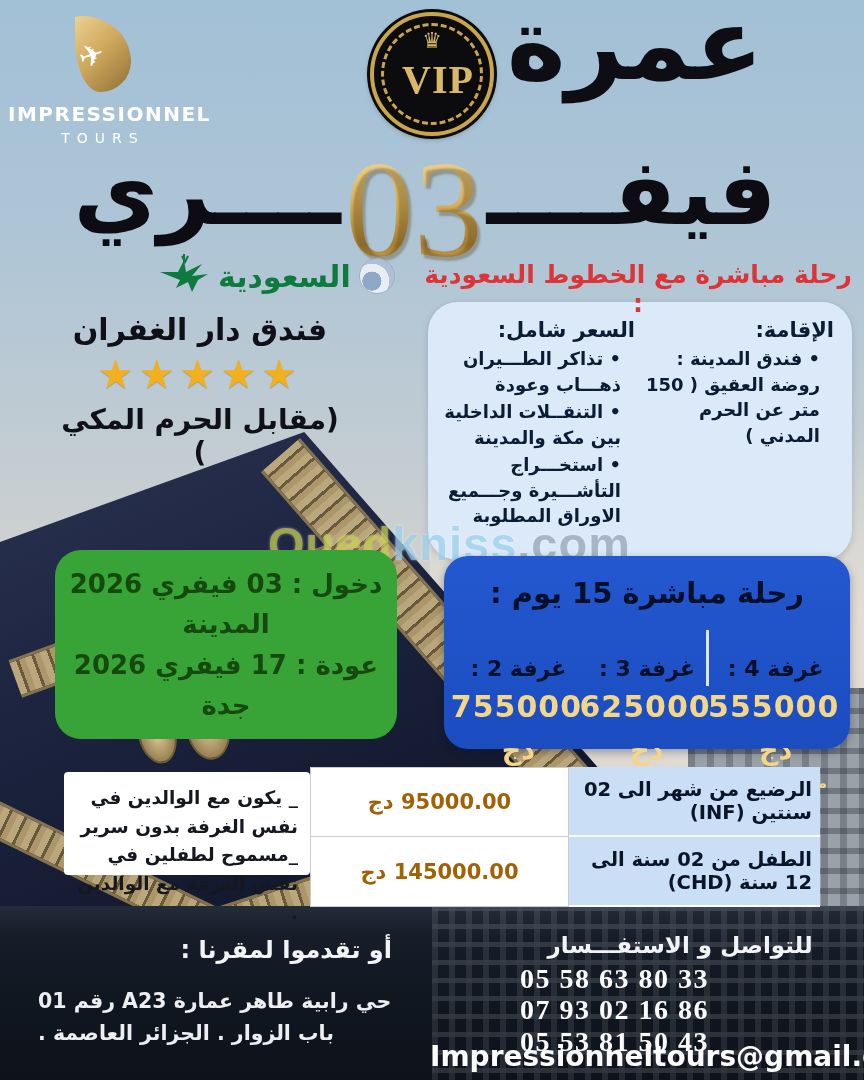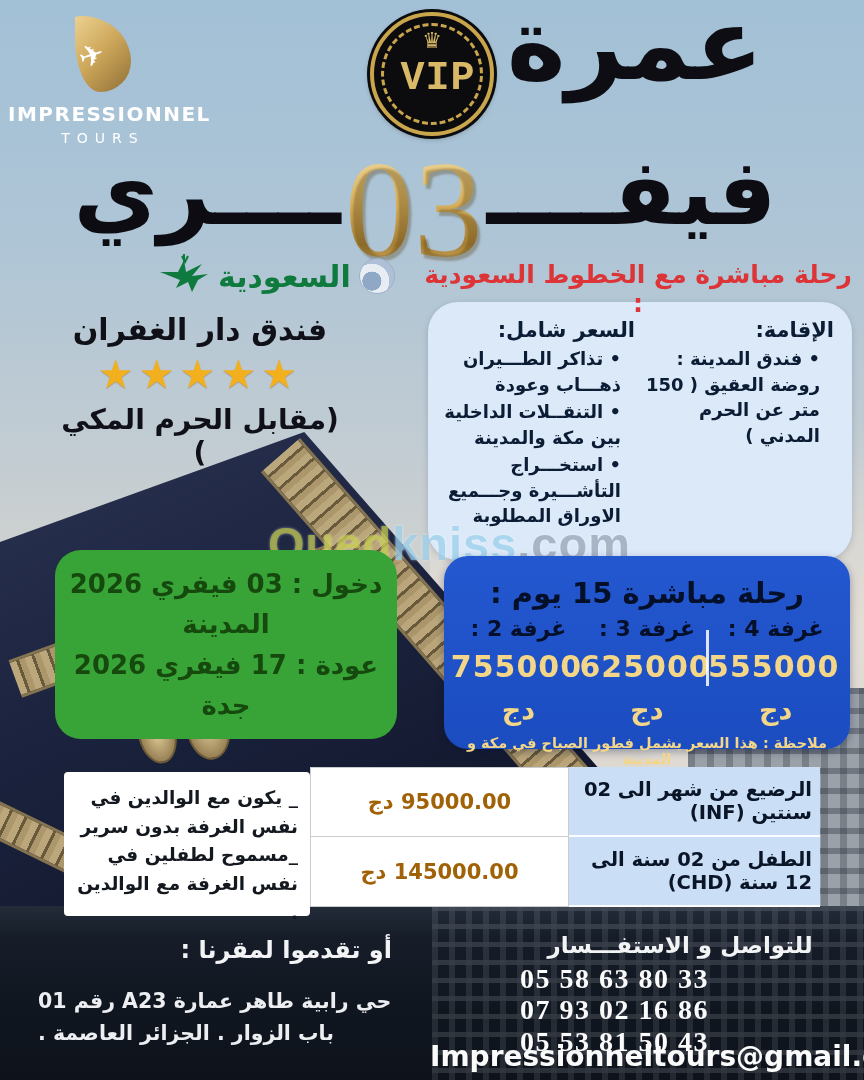--- a/index.html
+++ b/index.html
@@ -50,21 +50,21 @@
   .logo-plane{position:absolute;left:4px;top:22px;font-size:30px;color:#fff;transform:rotate(-18deg);}
   .brand-1{margin-top:10px;color:#fff;font-weight:bold;font-size:20px;letter-spacing:1.5px;}
   .brand-2{color:#fff;font-size:14px;letter-spacing:7px;margin-top:4px;}
 
   
   .vip{left:370px;top:12px;width:116px;height:116px;border-radius:50%;z-index:6;
     background:#0c0c0e;border:4px solid #c9a54c;box-shadow:0 0 0 3px #0c0c0e,0 2px 6px rgba(0,0,0,.4);}
   .vip::before{content:"";position:absolute;inset:7px;border-radius:50%;border:3px dashed #c9a54c;}
   .vip-crown{position:absolute;left:0;right:0;top:14px;text-align:center;font-size:22px;color:#d9b967;line-height:1;}
   .vip-text{position:absolute;left:0;right:0;top:40px;text-align:center;
-    font-family:Liberation Mono, monospace;font-size:40px;font-weight:bold;color:#d9b967;letter-spacing:1px;padding-left:12px;}
+    font-family:Liberation Serif, serif;font-size:40px;font-weight:bold;color:#d9b967;letter-spacing:1px;padding-left:12px;}
 
   
   .umrah{left:460px;top:-14px;width:350px;text-align:center;z-index:5;
     direction:rtl;font-size:100px;font-weight:bold;color:#0d0d13;}
   .fev{left:70px;top:112px;width:710px;height:160px;z-index:5;direction:rtl;
     display:flex;align-items:center;justify-content:center;
     font-size:92px;font-weight:bold;color:#0c0c12;white-space:nowrap;}
   .fev .num{font-family:"Liberation Serif",serif;font-size:138px;font-weight:normal;line-height:1;
     background:linear-gradient(180deg,#f3dfa5 0%,#d8b15e 45%,#a87f33 75%,#e8ca83 100%);
     -webkit-background-clip:text;background-clip:text;color:transparent;
@@ -110,29 +110,29 @@
   .dates{left:55px;top:550px;width:342px;z-index:5;border-radius:26px;background:#38a437;
     padding:14px 14px;box-sizing:border-box;direction:rtl;text-align:center;
     font-size:26px;font-weight:bold;color:#16490d;line-height:1.55;}
 
   
   .prices{left:444px;top:556px;width:406px;height:193px;z-index:5;border-radius:24px;
     background:linear-gradient(180deg,#2458d0,#1b4cc0);box-shadow:0 3px 8px rgba(10,20,60,.35);
     direction:rtl;padding:20px 10px 8px;box-sizing:border-box;}
   .prices-title{text-align:center;font-size:29px;font-weight:bold;color:#04102a;}
   .prices-row{display:flex;justify-content:space-around;margin-top:6px;position:relative;}
-  .pcol{text-align:center;width:33%;}
+  .pcol{text-align:center;width:33%;margin-top:40px;}
   .pcol .lbl{font-size:22px;font-weight:bold;color:#04102a;}
   .pcol .val{font-size:30px;font-weight:bold;color:#f3d687;letter-spacing:1px;margin-top:8px;}
   .pcol .cur{font-size:27px;font-weight:bold;color:#f3d687;margin-top:10px;}
   .pdiv{position:absolute;left:252px;top:14px;width:3px;height:56px;background:rgba(255,255,255,.85);}
   .prices-note{text-align:center;font-size:14.5px;font-weight:bold;color:#f3d687;margin-top:10px;}
 
   
-  .note-box{left:64px;top:772px;width:246px;height:144px;background:#fff;z-index:5;
+  .note-box{left:64px;top:772px;width:246px;height:103px;background:#fff;z-index:5;
     border-radius:4px;padding:12px 12px;box-sizing:border-box;direction:rtl;text-align:right;
     font-size:18.5px;font-weight:bold;color:#14181f;line-height:1.55;}
   .ctable{left:310px;top:767px;width:510px;z-index:5;direction:rtl;}
   .crow{display:flex;height:70px;}
   .clabel{width:252px;background:#cadef5;border-bottom:2px solid rgba(255,255,255,.9);
     display:flex;align-items:center;padding:0 8px;box-sizing:border-box;
     font-size:19.5px;font-weight:bold;color:#0a1527;}
   .cprice{width:258px;background:#fff;border:1px solid #c9ccd1;border-top:none;
     display:flex;align-items:center;justify-content:center;
     font-size:21px;font-weight:bold;color:#a16207;}

